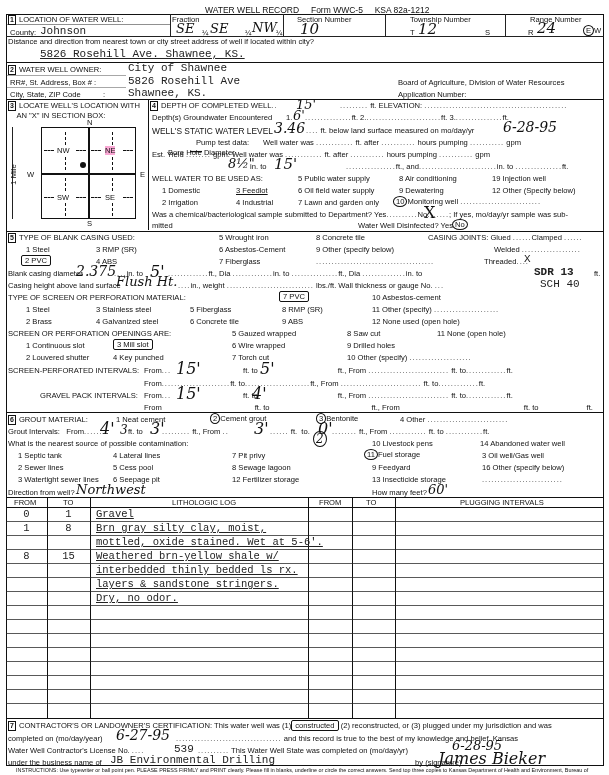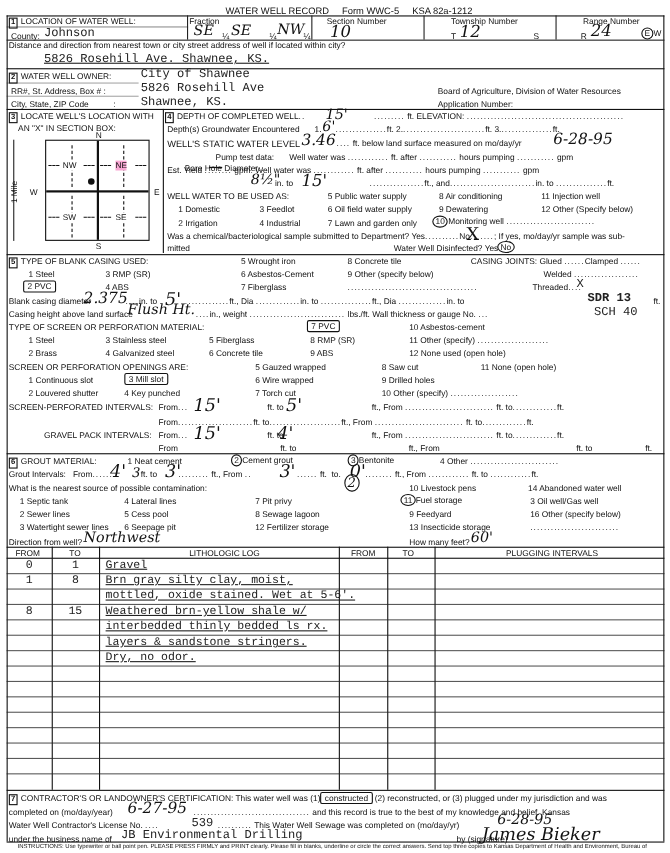--- a/index.html
+++ b/index.html
@@ -142,28 +142,28 @@
 <div class="abs lbl" style="left:263px;top:138px;"><span>Well water was</span> <span class="dots">............</span> <span>ft. after</span> <span class="dots">...........</span> <span>hours pumping</span> <span class="dots">...........</span> <span>gpm</span></div>
 
 <div class="abs lbl" style="left:152px;top:150px;">Est. Yield</div>
 <div class="abs lbl" style="left:186px;top:150px;"><span class="dots">........</span> <span>gpm:</span> <span>Well water was</span> <span class="dots">............</span> <span>ft. after</span> <span class="dots">...........</span> <span>hours pumping</span> <span class="dots">...........</span> <span>gpm</span></div>
 <div class="abs" style="left:190px;top:144px;font-size:12px;font-weight:bold;">—</div>
 
 <div class="abs lbl" style="left:152px;top:148px;padding-left:16px;"><span>Bore Hole Diameter</span><span class="dots">...</span></div>
 <div class="abs hand" style="left:228px;top:156px;">8½"</div>
 <div class="abs lbl" style="left:250px;top:162px;">in. to</div>
 <div class="abs hand" style="left:274px;top:155px;font-size:15px;">15'</div>
-<div class="abs lbl" style="left:296px;top:162px;padding-left:40px;"><span class="dots">................</span><span>ft., and</span><span class="dots">.........................</span><span>in. to</span> <span class="dots">...............</span><span>ft.</span></div>
+<div class="abs lbl" style="left:306px;top:162px;padding-left:40px;"><span class="dots">................</span><span>ft., and</span><span class="dots">.........................</span><span>in. to</span> <span class="dots">...............</span><span>ft.</span></div>
 
 <div class="abs lbl" style="left:152px;top:174px;">WELL WATER TO BE USED AS:</div>
 <div class="abs lbl" style="left:298px;top:174px;">5 Public water supply</div>
 <div class="abs lbl" style="left:399px;top:174px;">8 Air conditioning</div>
-<div class="abs lbl" style="left:492px;top:174px;">11 Injection well</div>
+<div class="abs lbl" style="left:492px;top:174px;">19 Injection well</div>
 <div class="abs lbl" style="left:162px;top:186px;">1 Domestic</div>
-<div class="abs lbl" style="left:236px;top:186px;">3 Feedlot</div>
+<div class="abs lbl" style="left:236px;top:186px;text-decoration:underline;">3 Feedlot</div>
 <div class="abs lbl" style="left:298px;top:186px;">6 Oil field water supply</div>
 <div class="abs lbl" style="left:399px;top:186px;">9 Dewatering</div>
 <div class="abs lbl" style="left:492px;top:186px;">12 Other (Specify below)</div>
 <div class="abs lbl" style="left:162px;top:198px;">2 Irrigation</div>
 <div class="abs lbl" style="left:236px;top:198px;">4 Industrial</div>
 <div class="abs lbl" style="left:298px;top:198px;">7 Lawn and garden only</div>
 <div class="abs lbl" style="left:393px;top:197px;"><span class="circle">10</span><span>Monitoring well</span> <span class="dots">..........................</span></div>
 
 <div class="abs lbl" style="left:152px;top:210px;"><span>Was a chemical/bacteriological sample submitted to Department? Yes</span><span class="dots">..........</span><span>No</span><span class="dots">.......</span><span>; If yes, mo/day/yr sample was sub-</span></div>
 <div class="abs hand" style="left:424px;top:203px;font-size:16px;font-style:normal;">X</div>
@@ -333,21 +333,21 @@
 
 <div class="hline thick" style="left:6px;top:718px;width:598px;"></div>
 <div class="abs lbl" style="left:8px;top:721px;"><span class="numbox">7</span><span>CONTRACTOR'S OR LANDOWNER'S CERTIFICATION:</span> <span>This water well was (1)</span><span class="box">constructed</span> <span>(2) reconstructed, or (3) plugged under my jurisdiction and was</span></div>
 
 <div class="abs lbl" style="left:8px;top:734px;">completed on (mo/day/year)</div>
 <div class="abs hand" style="left:116px;top:727px;font-size:14px;">6-27-95</div>
 <div class="abs lbl" style="left:176px;top:734px;"><span class="dots">..................................</span> <span>and this record is true to the best of my knowledge and belief. Kansas</span></div>
 
 <div class="abs lbl" style="left:8px;top:746px;"><span>Water Well Contractor's License No.</span> <span class="dots">....</span></div>
 <div class="abs mono" style="left:174px;top:743px;">539</div>
-<div class="abs lbl" style="left:198px;top:746px;"><span class="dots">..........</span> <span>This Water Well Sewage was completed on (mo/day/yr)</span></div>
+<div class="abs lbl" style="left:198px;top:746px;"><span class="dots">..........</span> <span>This Water Well State was completed on (mo/day/yr)</span></div>
 <div class="abs hand" style="left:452px;top:738px;font-size:13px;">6-28-95</div>
 
 <div class="abs lbl" style="left:8px;top:758px;">under the business name of</div>
 <div class="abs mono" style="left:110px;top:754px;">JB Environmental Drilling</div>
 <div class="abs lbl" style="left:370px;top:758px;padding-left:45px;">by (signature)</div>
 <div class="abs hand" style="left:438px;top:749px;font-size:16px;font-family:'DejaVu Serif',serif;">James Bieker</div>
 
 <div class="abs instr" style="left:16px;top:767px;width:580px;white-space:normal;overflow:hidden;height:7px;">INSTRUCTIONS: Use typewriter or ball point pen. PLEASE PRESS FIRMLY and PRINT clearly. Please fill in blanks, underline or circle the correct answers. Send top three copies to Kansas Department of Health and Environment, Bureau of Water, Topeka, Kansas 66620-0001. Telephone: 913-296-5545. Send one to WATER WELL OWNER and retain one for your records.</div>
 
 </body></html>

